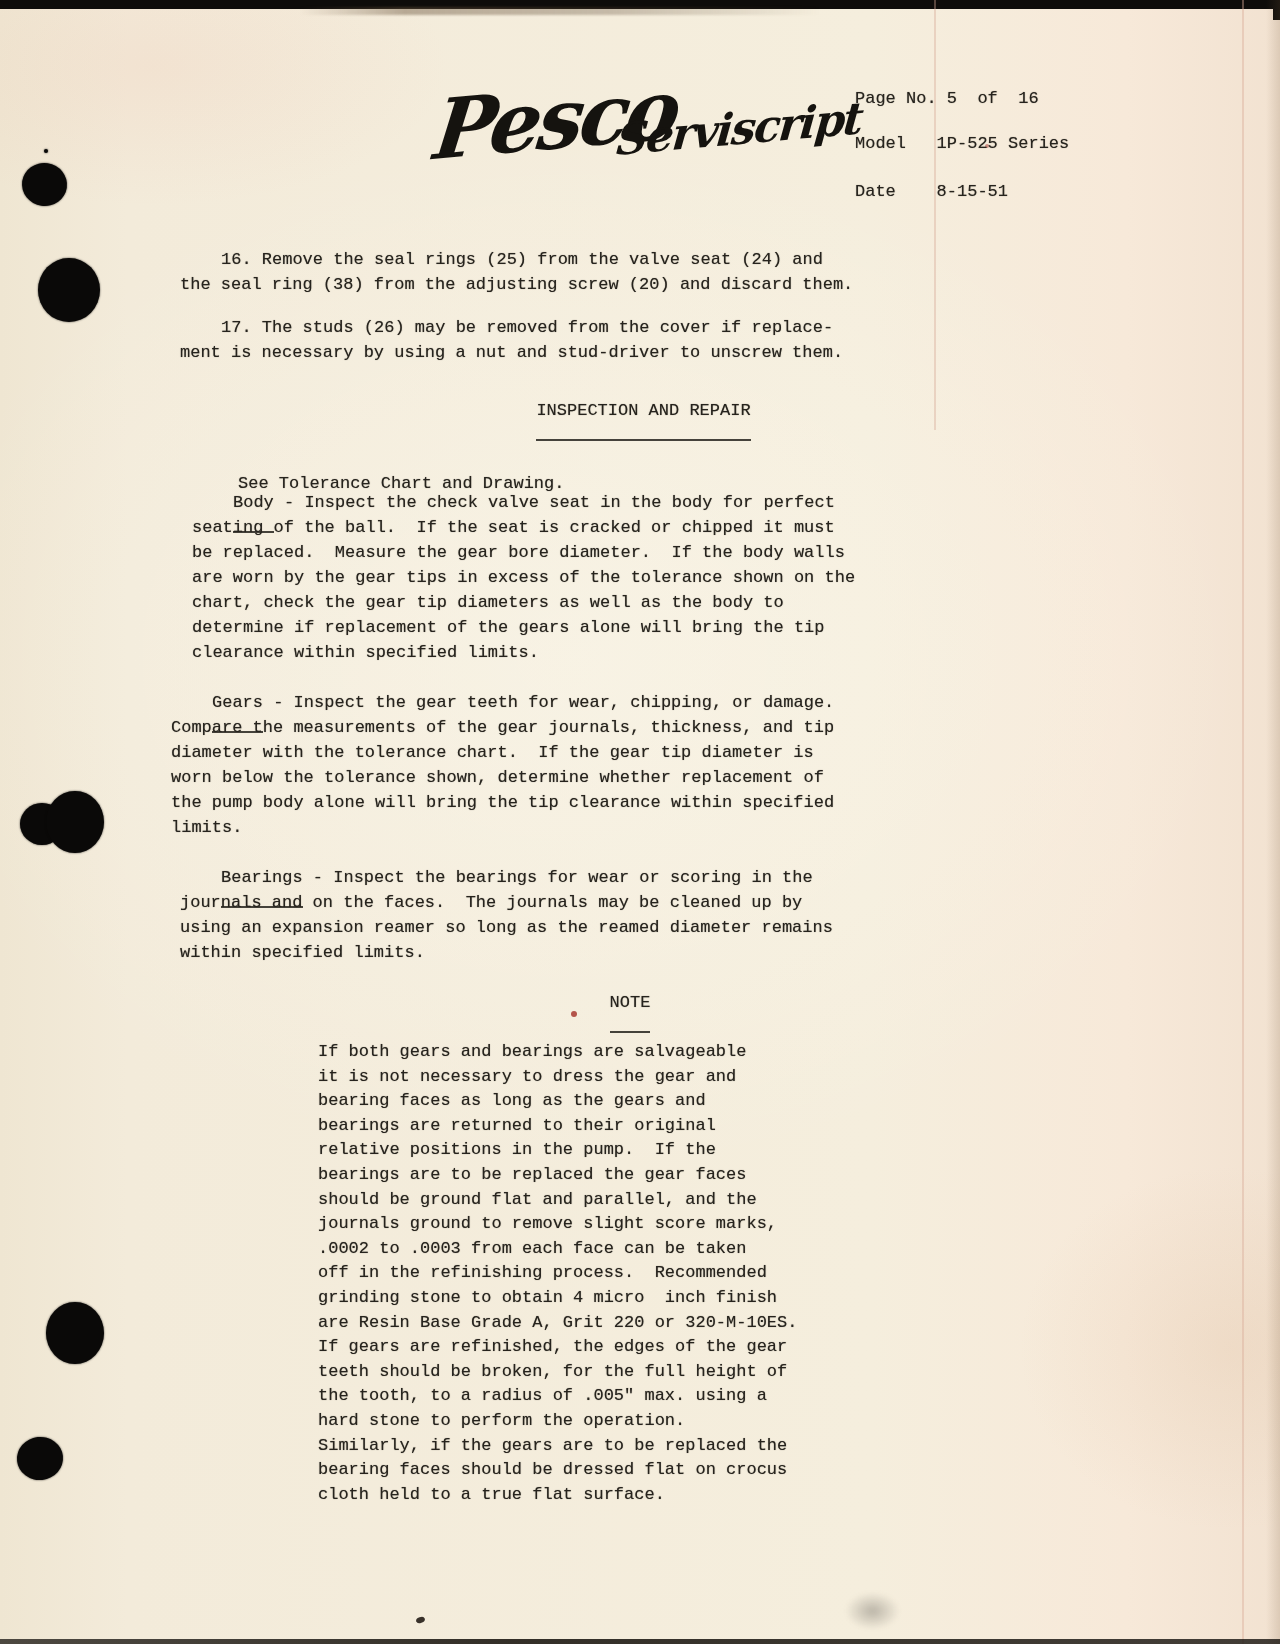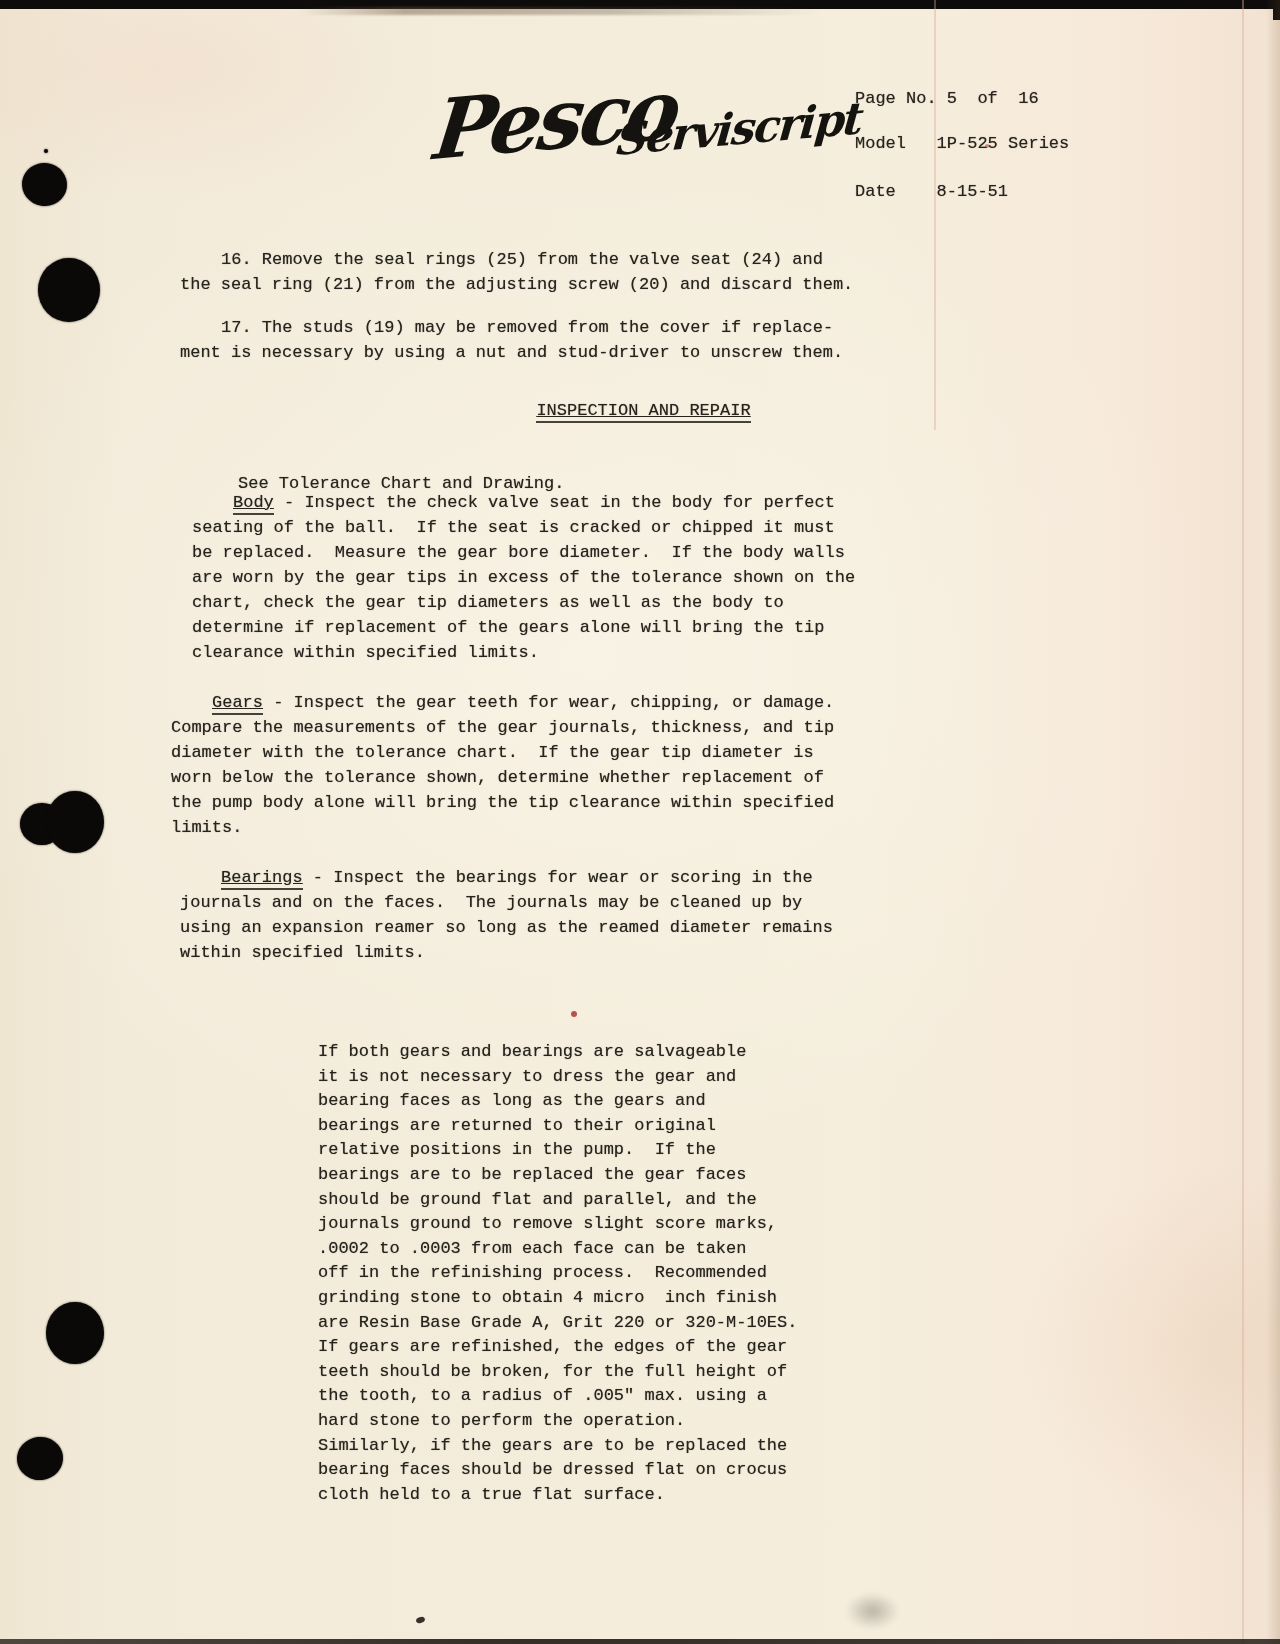--- a/index.html
+++ b/index.html
@@ -18,21 +18,21 @@
   }
   .type{
     position:absolute;
     white-space:pre;
     font-size:17px;
     line-height:25px;
     color:#26231d;
     text-shadow:0 0 1px rgba(38,34,28,.55);
   }
   .indent{text-indent:41px;}
-  .u{border-bottom:2px solid rgba(38,35,29,.85);padding-bottom:1px;text-decoration:underline;}
+  .u{border-bottom:2px solid rgba(38,35,29,.85);padding-bottom:19px;}
   .centered{text-align:center;text-indent:0;}
   .note-body{line-height:24.6px;}
   
   .logo{
     position:absolute;left:436px;top:64px;width:400px;height:130px;
     color:#15130f;transform:rotate(-5deg);
   }
   .logo-brand{
     position:absolute;left:0;top:0;
     font-family:"DejaVu Serif","Liberation Serif",serif;
@@ -95,23 +95,23 @@
 
   <div class="logo">
     <span class="logo-brand">Pesco</span>
     <span class="logo-product">Serviscript</span>
   </div>
   <div class="type" style="left:855px;top:86px;">Page No. 5  of  16</div>
   <div class="type" style="left:855px;top:114px;margin-top:17px;">Model   1P-525 Series</div>
   <div class="type" style="left:855px;top:179px;">Date    8-15-51</div>
 
   <div class="type indent" style="left:180px;top:247px;width:960px;">16. Remove the seal rings (25) from the valve seat (24) and
-the seal ring (21) from the adjusting screw (20) and discard them.</div>
+the seal ring (38) from the adjusting screw (20) and discard them.</div>
 
-  <div class="type indent" style="left:180px;top:315px;width:960px;">17. The studs (19) may be removed from the cover if replace-
+  <div class="type indent" style="left:180px;top:315px;width:960px;">17. The studs (26) may be removed from the cover if replace-
 ment is necessary by using a nut and stud-driver to unscrew them.</div>
 
   <div class="type centered" style="left:180px;top:398px;width:927px;"><span class="u">INSPECTION AND REPAIR</span></div>
 
   <div class="type" style="left:238px;top:443px;margin-top:28px;">See Tolerance Chart and Drawing.</div>
 
   <div class="type indent" style="left:192px;top:490px;width:960px;"><span class="u">Body</span><span> - Inspect the check valve seat in the body for perfect
 seating of the ball.  If the seat is cracked or chipped it must
 be replaced.  Measure the gear bore diameter.  If the body walls
 are worn by the gear tips in excess of the tolerance shown on the
@@ -124,20 +124,21 @@
 diameter with the tolerance chart.  If the gear tip diameter is
 worn below the tolerance shown, determine whether replacement of
 the pump body alone will bring the tip clearance within specified
 limits.</span></div>
 
   <div class="type indent" style="left:180px;top:865px;width:960px;"><span class="u">Bearings</span><span> - Inspect the bearings for wear or scoring in the
 journals and on the faces.  The journals may be cleaned up by
 using an expansion reamer so long as the reamed diameter remains
 within specified limits.</span></div>
 
+  <div class="type centered" style="left:300px;top:990px;width:660px;"><span class="u">NOTE</span></div>
 
   <div class="type note-body" style="left:318px;top:1040px;width:700px;">If both gears and bearings are salvageable
 it is not necessary to dress the gear and
 bearing faces as long as the gears and
 bearings are returned to their original
 relative positions in the pump.  If the
 bearings are to be replaced the gear faces
 should be ground flat and parallel, and the
 journals ground to remove slight score marks,
 .0002 to .0003 from each face can be taken

